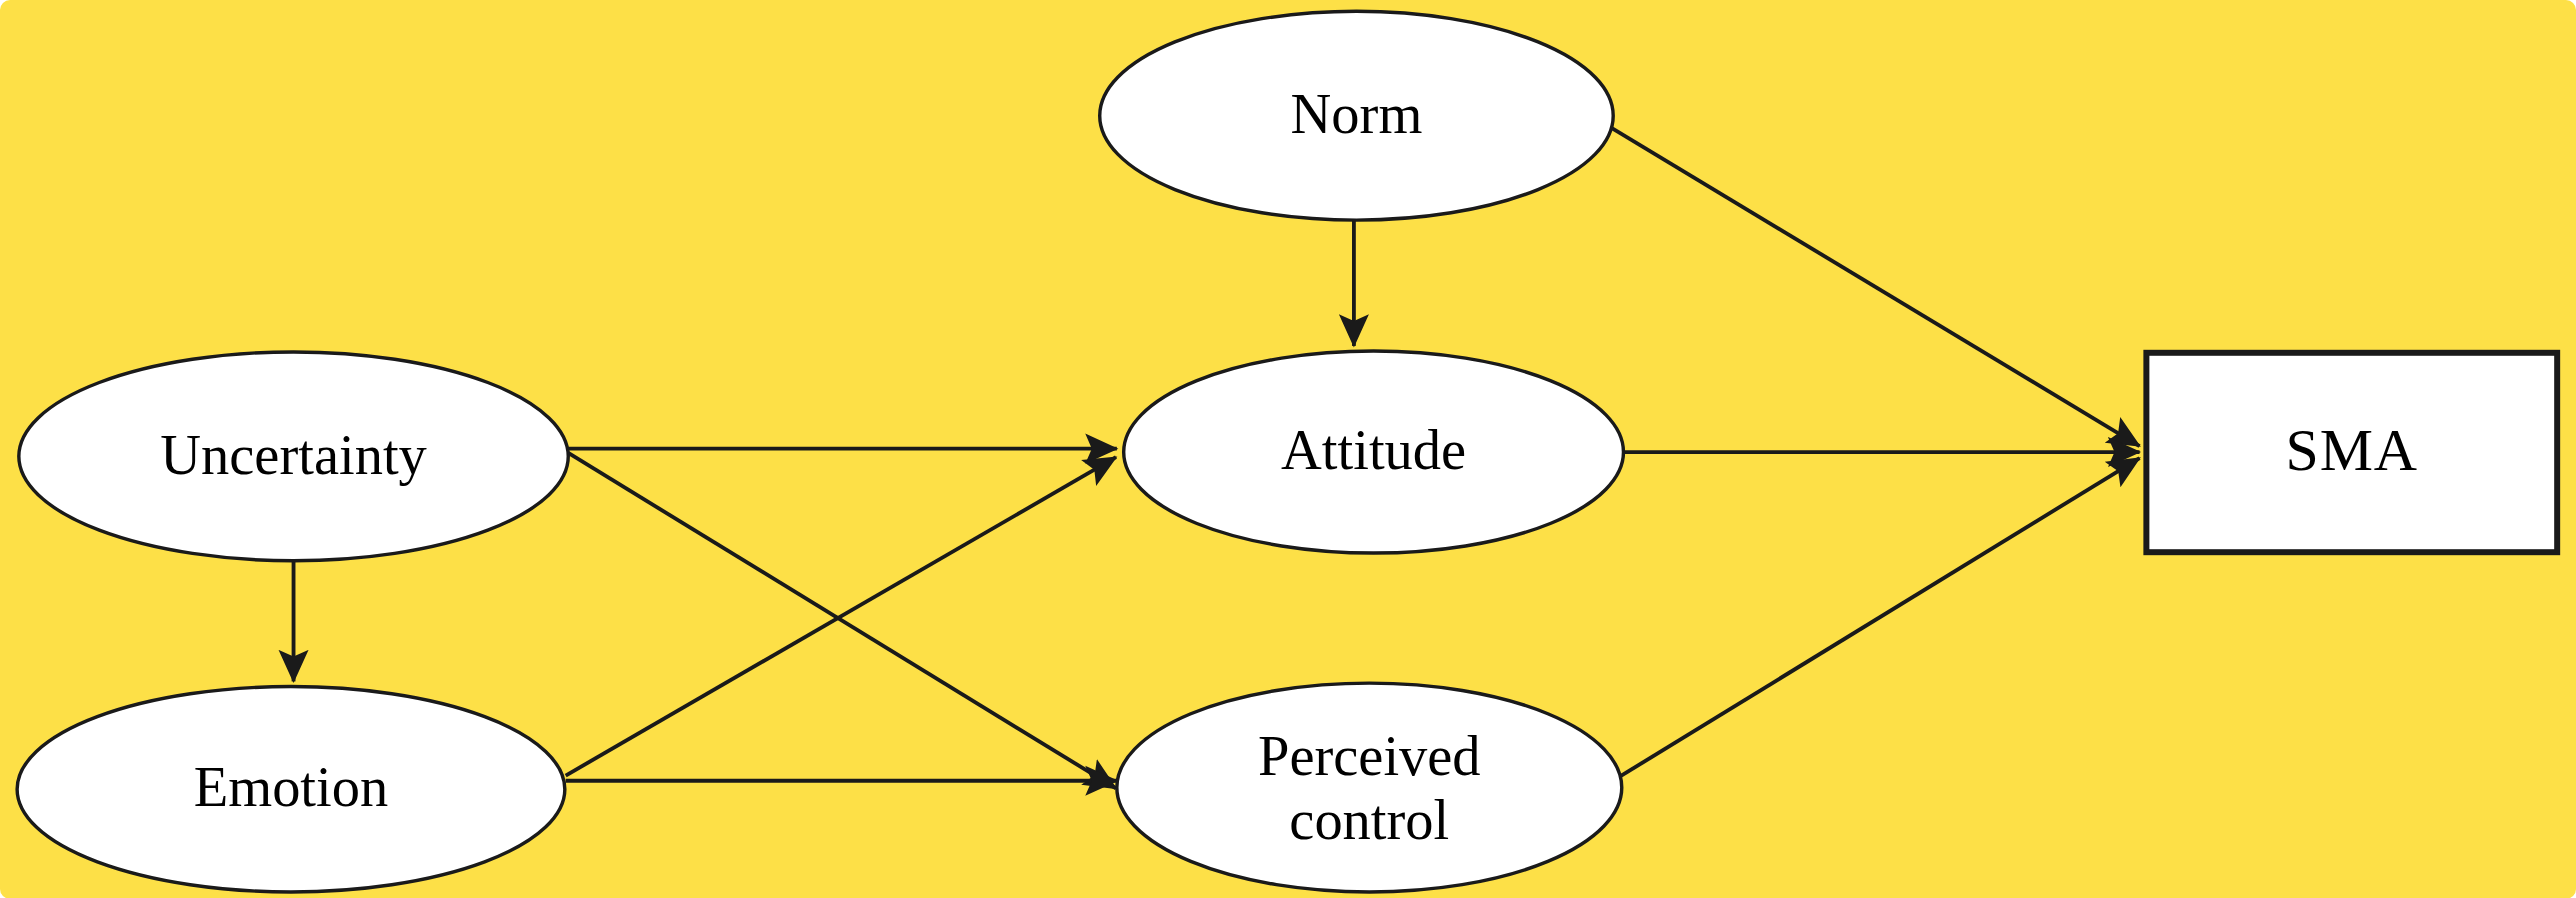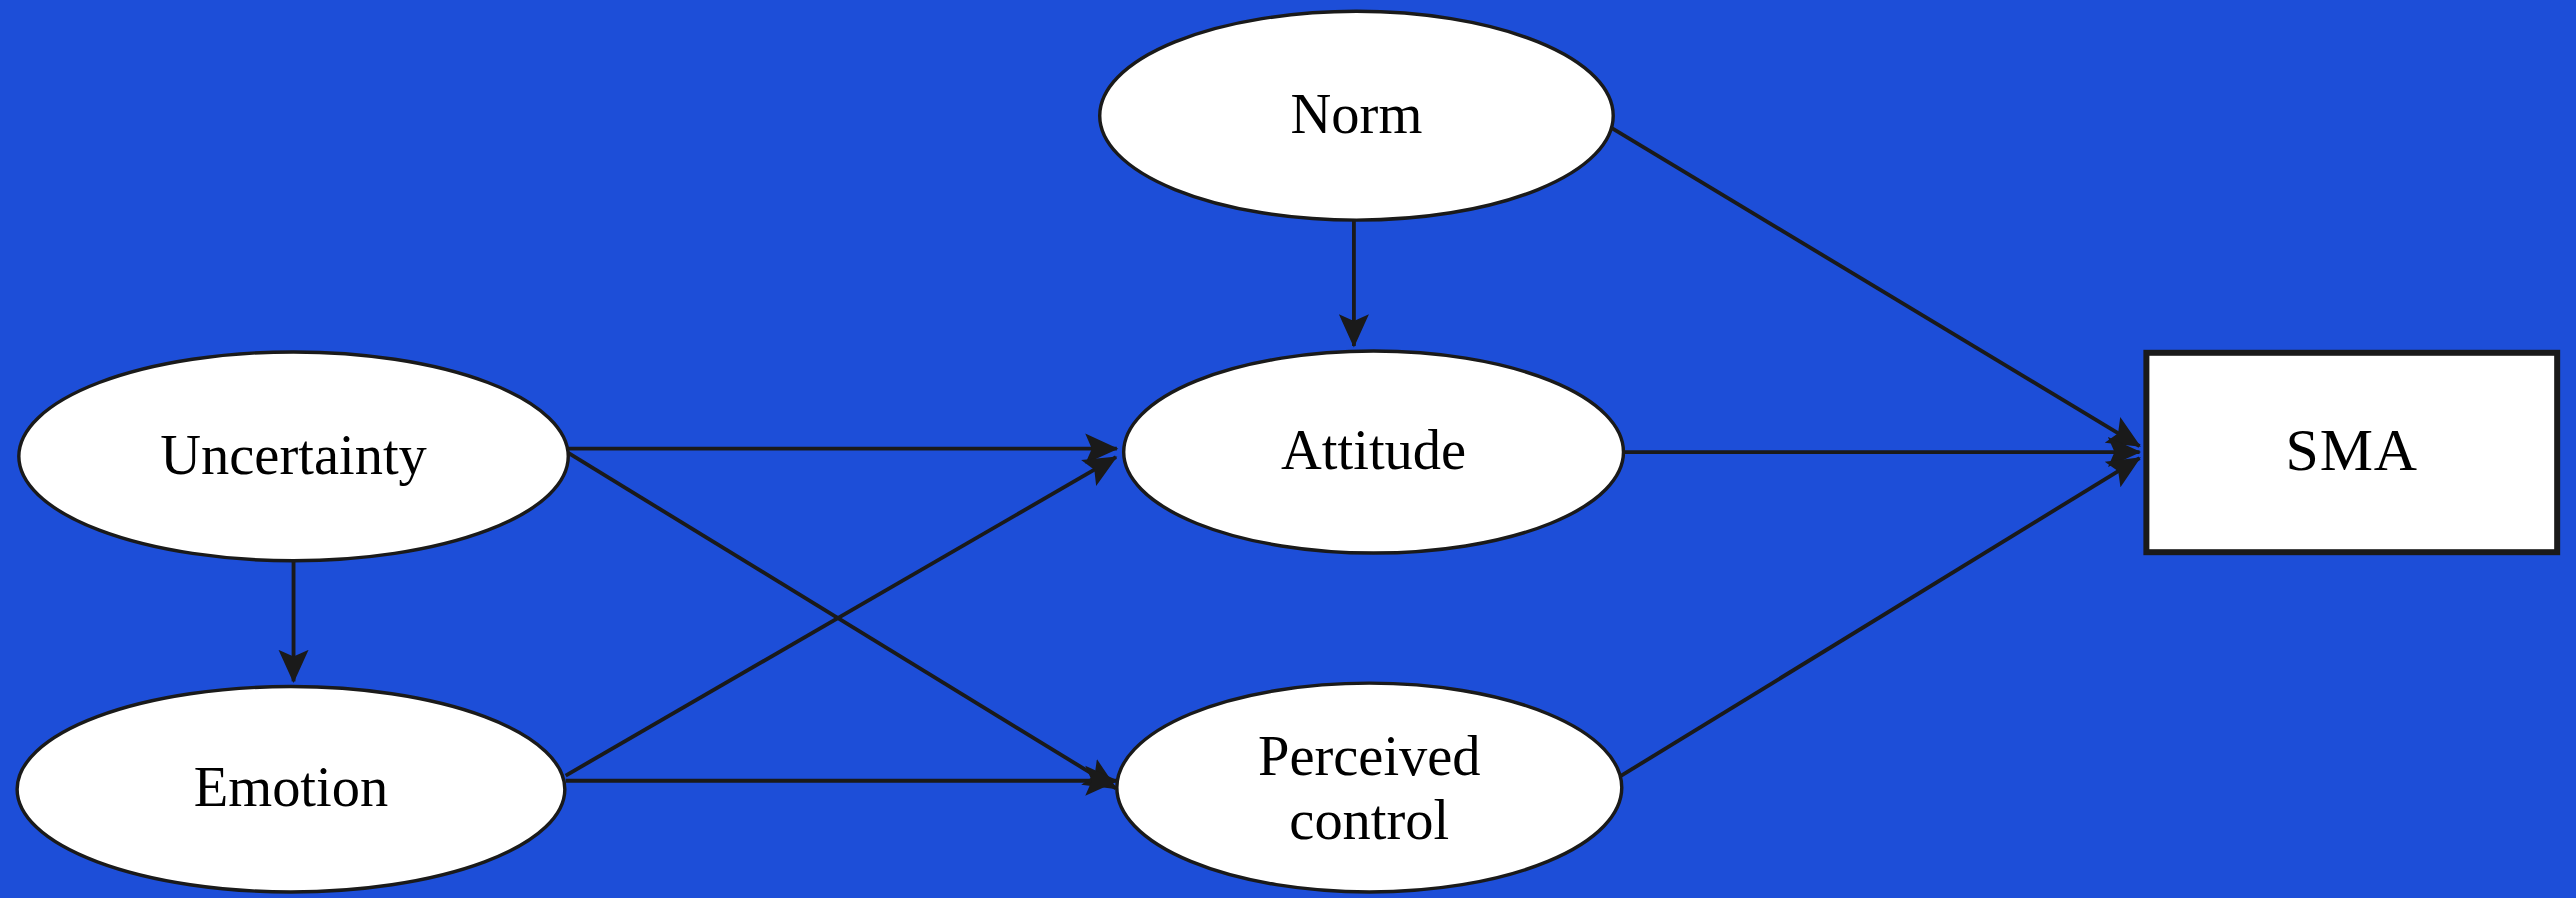--- a/index.html
+++ b/index.html
@@ -7,22 +7,23 @@
     padding: 0;
     background: #ffffff;
   }
   body {
     font-family: "Liberation Serif", "DejaVu Serif", serif;
   }
   #diagram-root {
     position: relative;
     width: 2576px;
     height: 899px;
-    background: #1d4ed8;
+    background: #fde047;
     overflow: hidden;
+    border-radius: 10px;
   }
   #diagram-svg {
     display: block;
     width: 2576px;
     height: 899px;
   }
   .node-shape {
     fill: #ffffff;
     stroke: #1a1a1a;
     stroke-width: 4;

